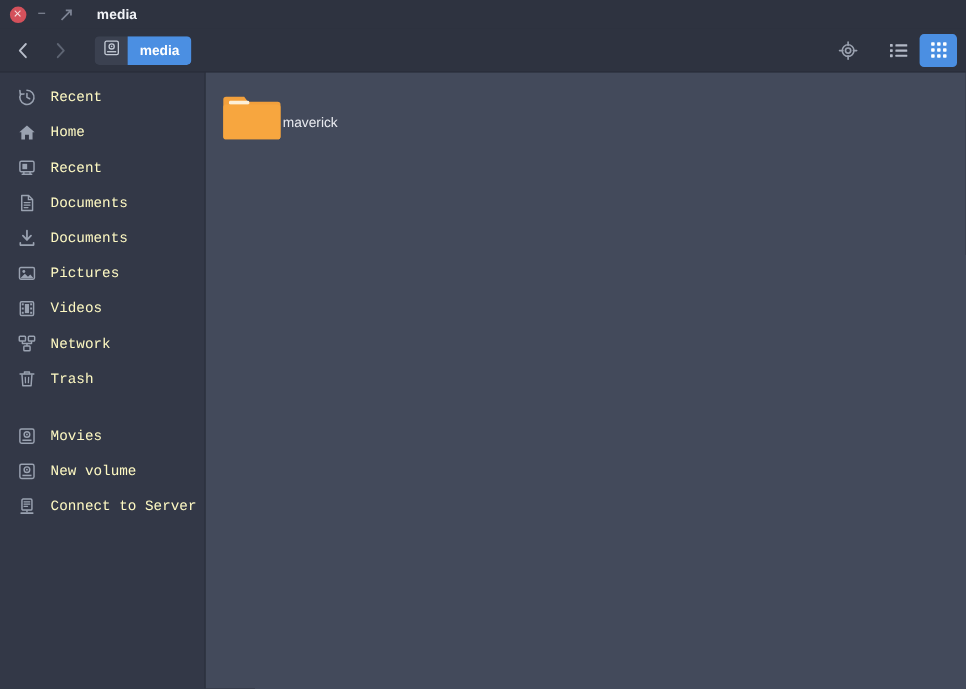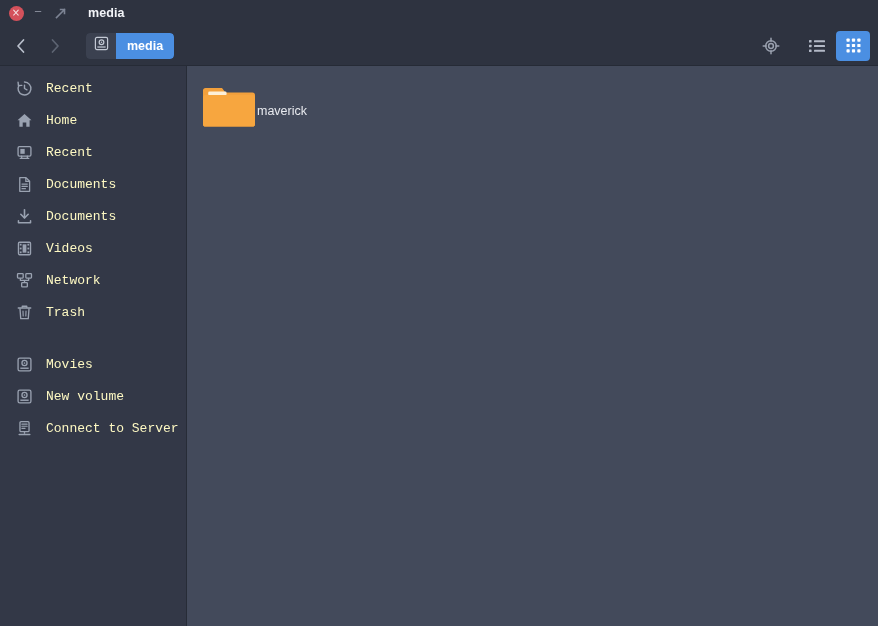--- a/index.html
+++ b/index.html
@@ -361,20 +361,30 @@
           <svg width="17" height="17" viewBox="0 0 18 18">
             <path d="M9 1.8 L9 10.2" stroke="#9aa2b1" stroke-width="1.7" stroke-linecap="round"></path>
             <path d="M5.1 6.6 L9 10.6 L12.9 6.6" fill="none" stroke="#9aa2b1" stroke-width="1.7" stroke-linecap="round" stroke-linejoin="round"></path>
             <path d="M2.6 13.4 L2.6 15.7 L15.4 15.7 L15.4 13.4" fill="none" stroke="#9aa2b1" stroke-width="1.6" stroke-linecap="round" stroke-linejoin="round"></path>
           </svg>
         </span>
         <span class="side-label">Documents</span>
       </div>
 
 
+      <div class="side-item">
+        <span class="side-icon">
+          <svg width="17" height="17" viewBox="0 0 18 18">
+            <rect x="1.8" y="3.4" width="14.4" height="11.2" rx="1.3" fill="none" stroke="#9aa2b1" stroke-width="1.4"></rect>
+            <circle cx="6" cy="7.2" r="1.4" fill="#9aa2b1"></circle>
+            <path d="M2.6 13.6 L7 9.3 L10 12.2 L12.2 10.1 L15.4 13.6 Z" fill="#9aa2b1"></path>
+          </svg>
+        </span>
+        <span class="side-label">Pictures</span>
+      </div>
 
       <div class="side-item">
         <span class="side-icon">
           <svg width="17" height="17" viewBox="0 0 18 18">
             <rect x="2.6" y="2.4" width="12.8" height="13.2" rx="1.2" fill="none" stroke="#9aa2b1" stroke-width="1.4"></rect>
             <g fill="#9aa2b1">
               <rect x="4" y="4" width="1.9" height="1.9"></rect>
               <rect x="4" y="8.05" width="1.9" height="1.9"></rect>
               <rect x="4" y="12.1" width="1.9" height="1.9"></rect>
               <rect x="12.1" y="4" width="1.9" height="1.9"></rect>

